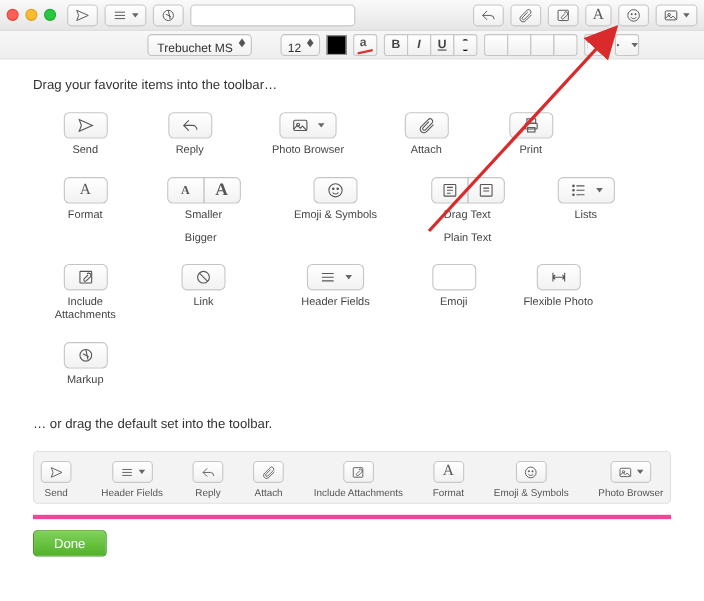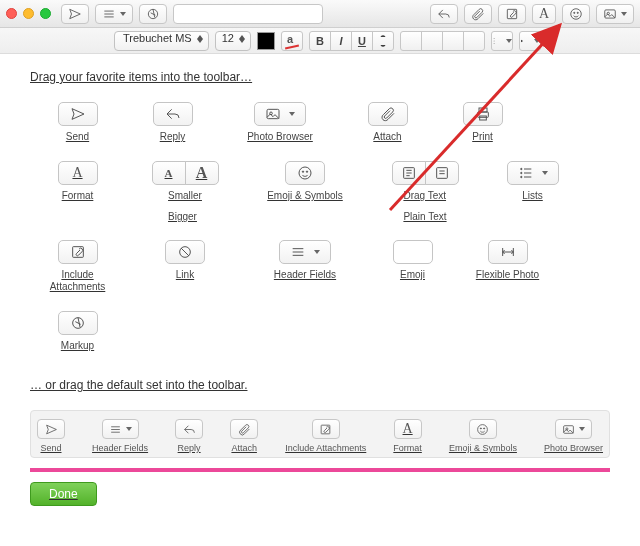--- a/index.html
+++ b/index.html
@@ -61,24 +61,25 @@
     align-items:center;
     padding:0 8px;
     gap:6px;
   }
   .select {
     height:20px;
     border:1px solid #c2c2c2;
     background:linear-gradient(#fff,#f1f1f1);
     border-radius:4px;
     display:flex;
-    align-items:flex-start;
+    align-items:flex-end;
     padding:0 16px 0 8px;
     position:relative;
     font-size:11px;
+    margin-left:20px;
   }
   .select::after{
     content:"";
     position:absolute;
     right:5px; top:50%;
     width:0;height:0;
     border-left:3px solid transparent;
     border-right:3px solid transparent;
     border-top:4px solid #555;
     transform:translateY(-2px);
@@ -104,21 +105,20 @@
     font-size:11px; font-weight:600; color:#444;
   }
   .fb-group{display:flex;}
   .fb-group .fb-btn{border-radius:0;margin-left:-1px;}
   .fb-group .fb-btn:first-child{border-radius:3px 0 0 3px;margin-left:0;}
   .fb-group .fb-btn:last-child{border-radius:0 3px 3px 0;}
 
   
   .panel {
     padding: 16px 30px 12px 30px;
-    text-decoration: underline;
   }
   .panel h3 {
     font-size:12px;
     font-weight:400;
     margin:0 0 18px 0;
     color:#333;
   }
   .grid {
     display:flex;
     flex-wrap:wrap;

